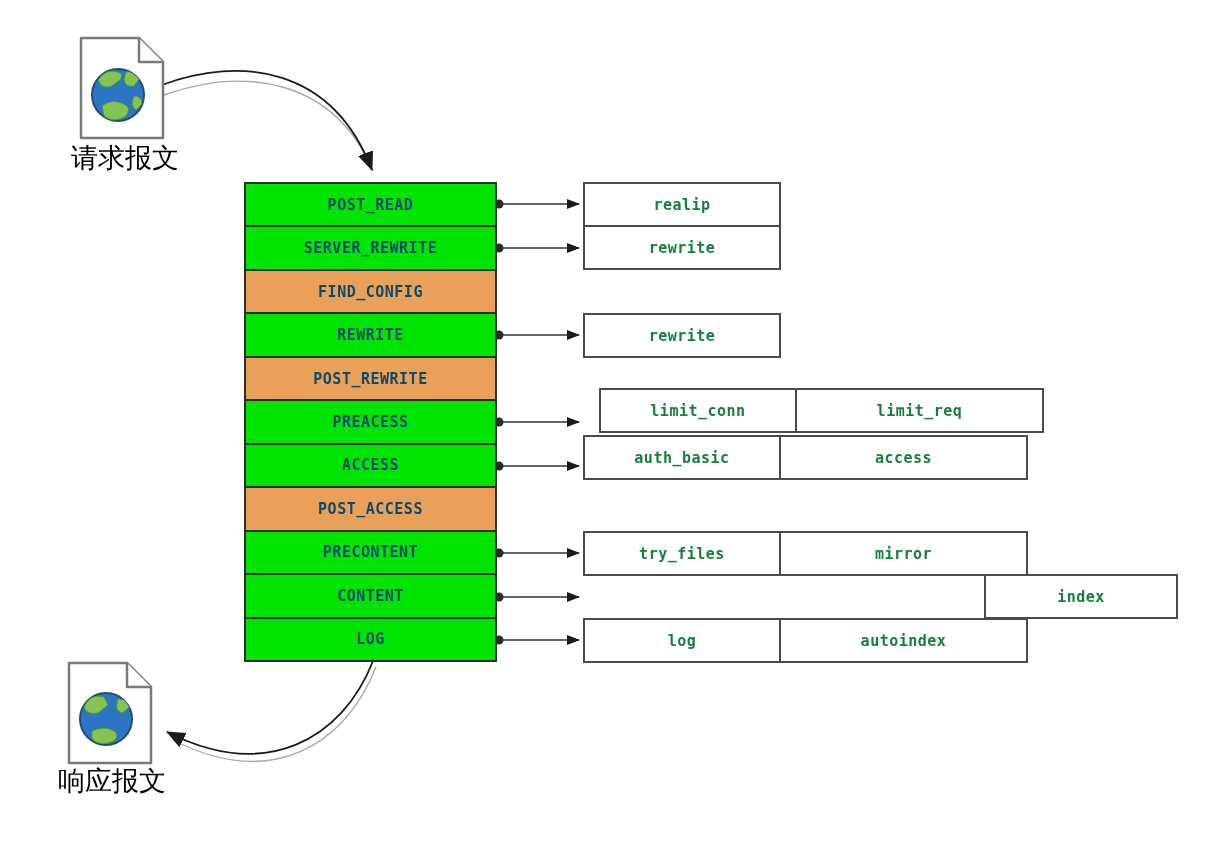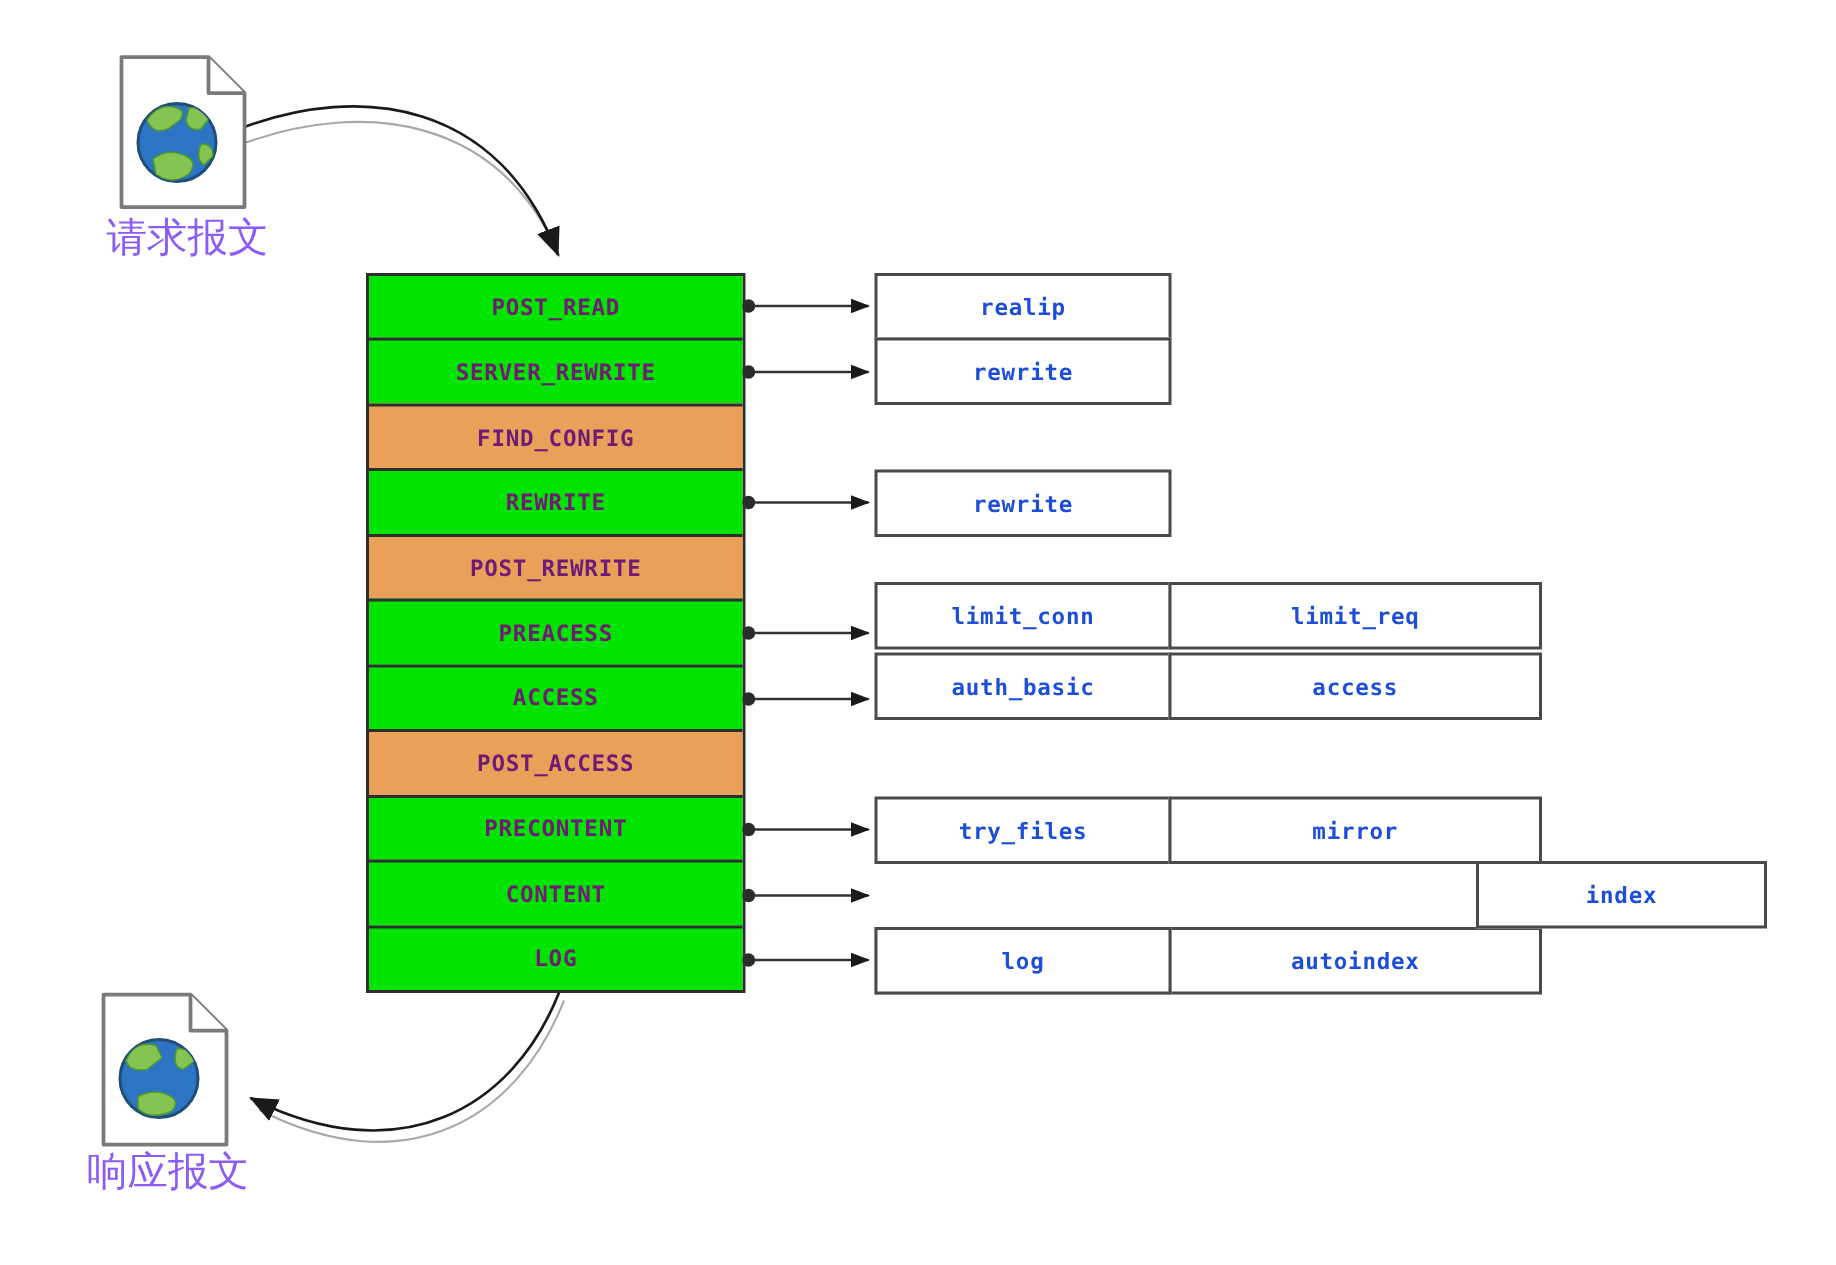--- a/index.html
+++ b/index.html
@@ -11,44 +11,44 @@
     overflow:hidden;
   }
   
   #phase-stack{
     position:absolute;left:244px;top:182px;width:253px;height:480px;
     border:2px solid #2e2e2e;box-sizing:border-box;
     display:flex;flex-direction:column;
   }
   .phase-row{
     flex:1;display:flex;align-items:center;justify-content:center;
-    font-size:15px;font-weight:bold;color:#701a75;
+    font-size:15px;font-weight:bold;color:#0c4a6e;
     border-top:2px solid #2e2e2e;letter-spacing:.5px;
   }
   .phase-row:first-child{border-top:none;}
   .phase-row.green{background:var(--phase-green,#00e400);}
   .phase-row.orange{background:var(--phase-orange,#e9a159);}
   
   .module-box{
     position:absolute;box-sizing:border-box;
     border:2px solid #4a4a4a;background:#ffffff;
     display:flex;align-items:center;justify-content:center;
-    font-size:15px;font-weight:bold;color:#1d4ed8;letter-spacing:.5px;
+    font-size:15px;font-weight:bold;color:#15803d;letter-spacing:.5px;
     height:45px;
   }
   .c1{left:583px;width:198px;}
   .c2{left:779px;width:249px;}
   .r0{top:182px;}.r1{top:225px;}.r3{top:313px;}
-  .r5{top:388px;}.r6{top:435px;}
+  .r5{top:388px;margin-left:16px;}.r6{top:435px;}
   .r8{top:531px;}.r9{top:574px;margin-top:44px;}.r10{top:618px;}
   #mb-index{left:984px;width:194px;top:574px;}
   
   .doc-icon{position:absolute;}
   .cn-label{
-    position:absolute;font-size:27px;color:#8b5cf6;
+    position:absolute;font-size:27px;color:#000000;
     font-family:Liberation Sans, sans-serif;
     text-align:center;white-space:nowrap;
   }
   #request-label{left:58px;top:140px;width:134px;}
   #response-label{left:42px;top:763px;width:140px;}
   
   #arrow-layer{position:absolute;left:0;top:0;width:1224px;height:843px;}
 </style>
 </head>
 <body>

